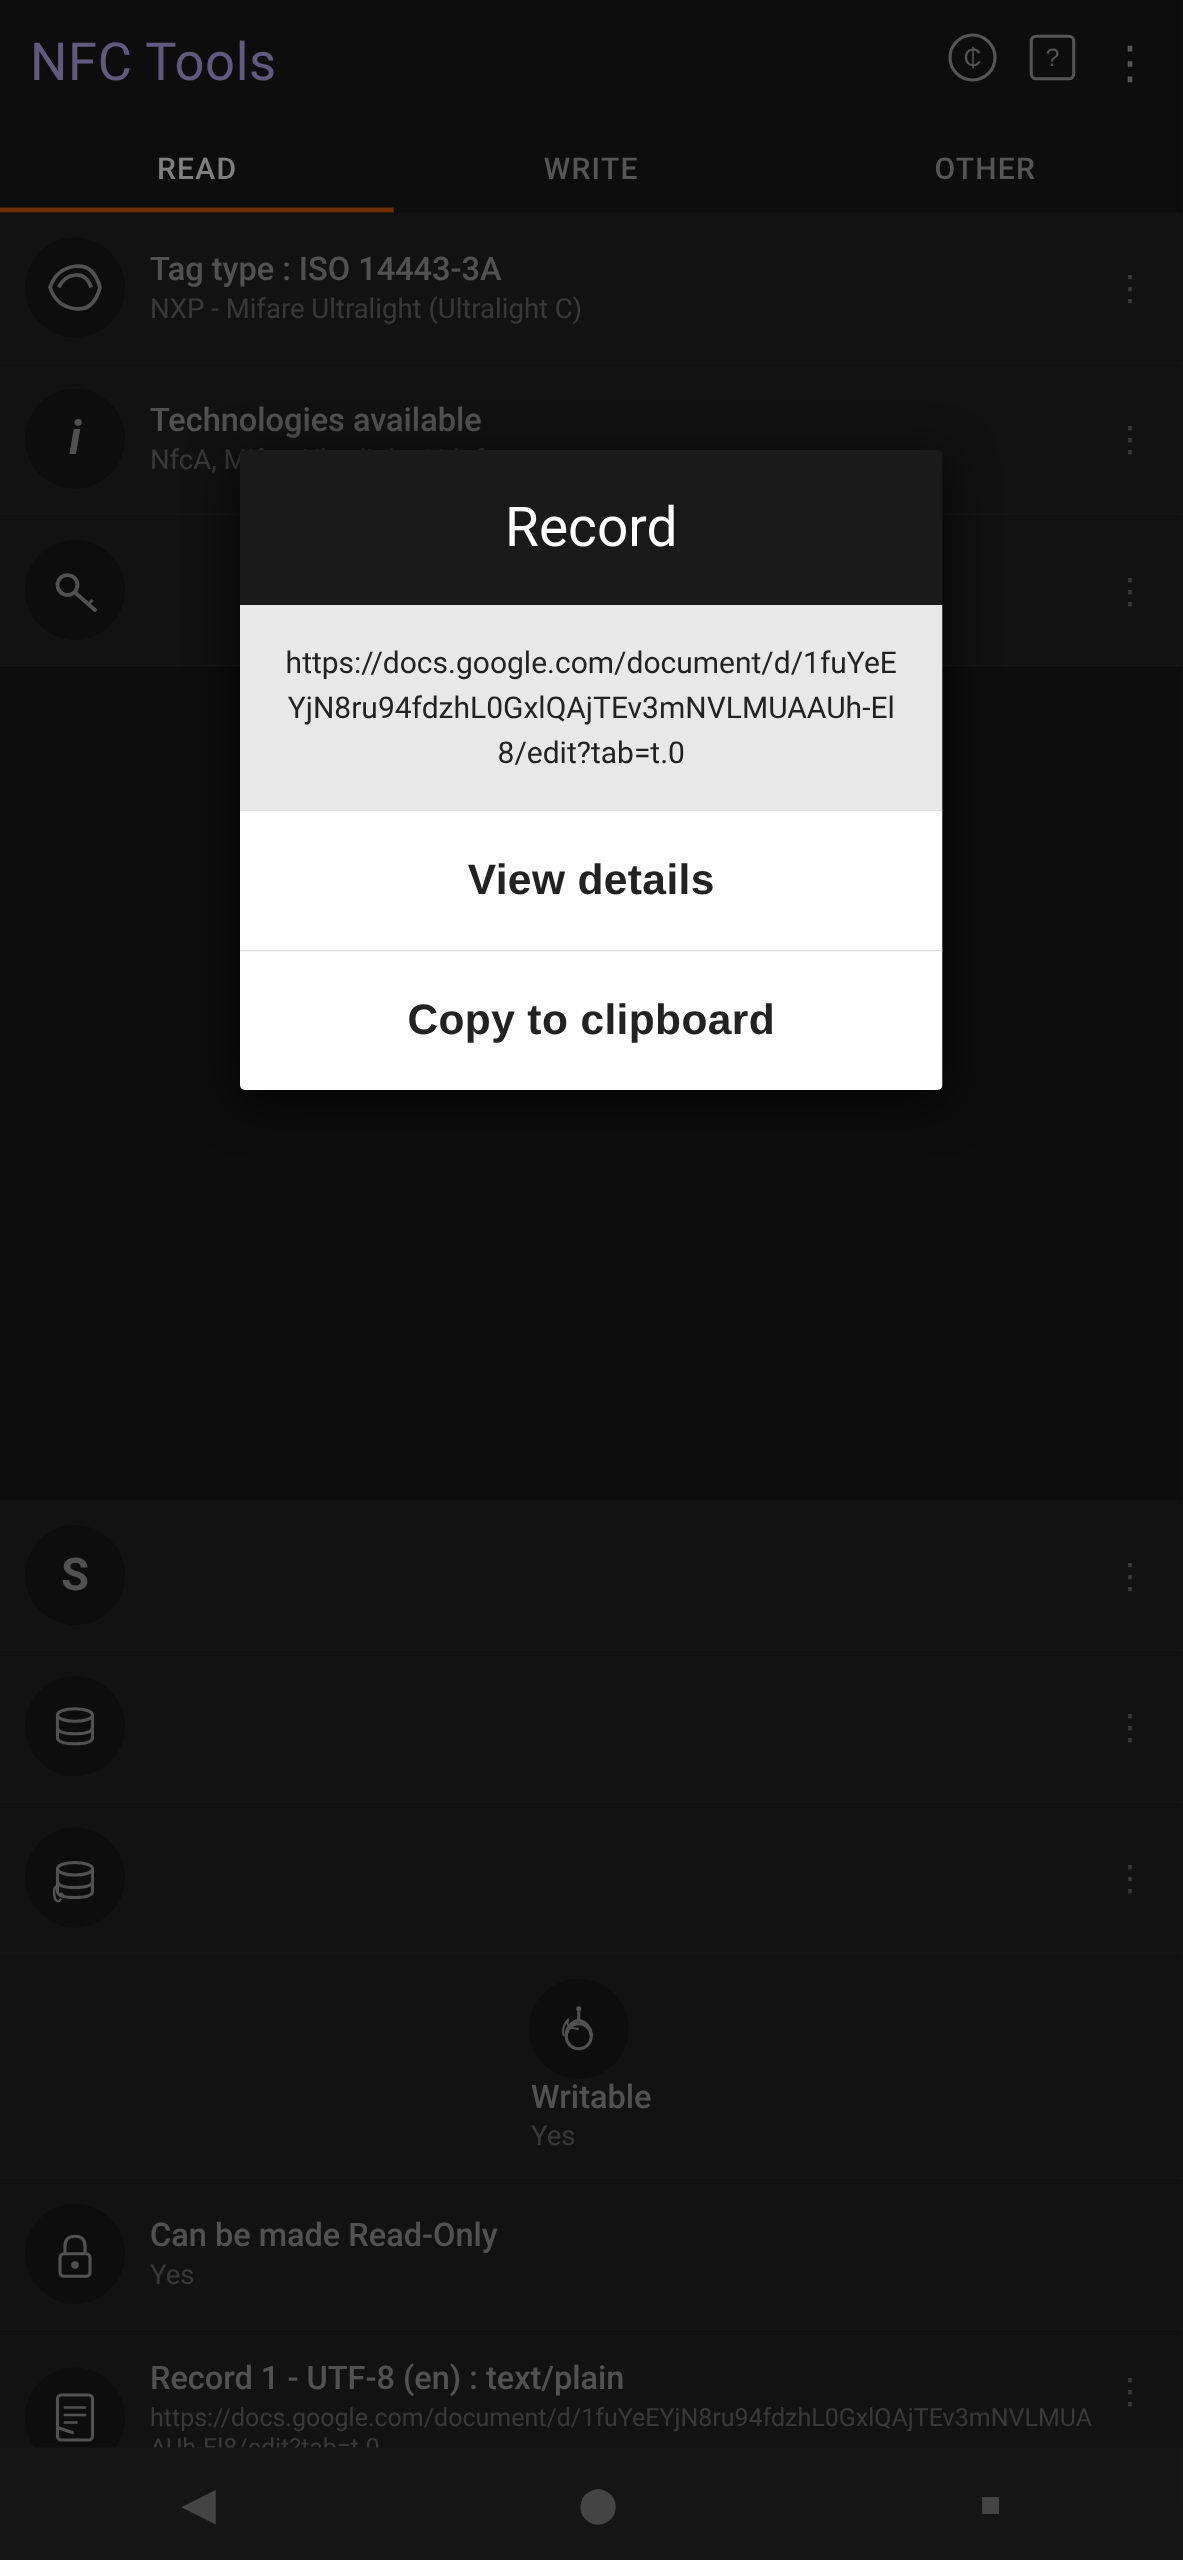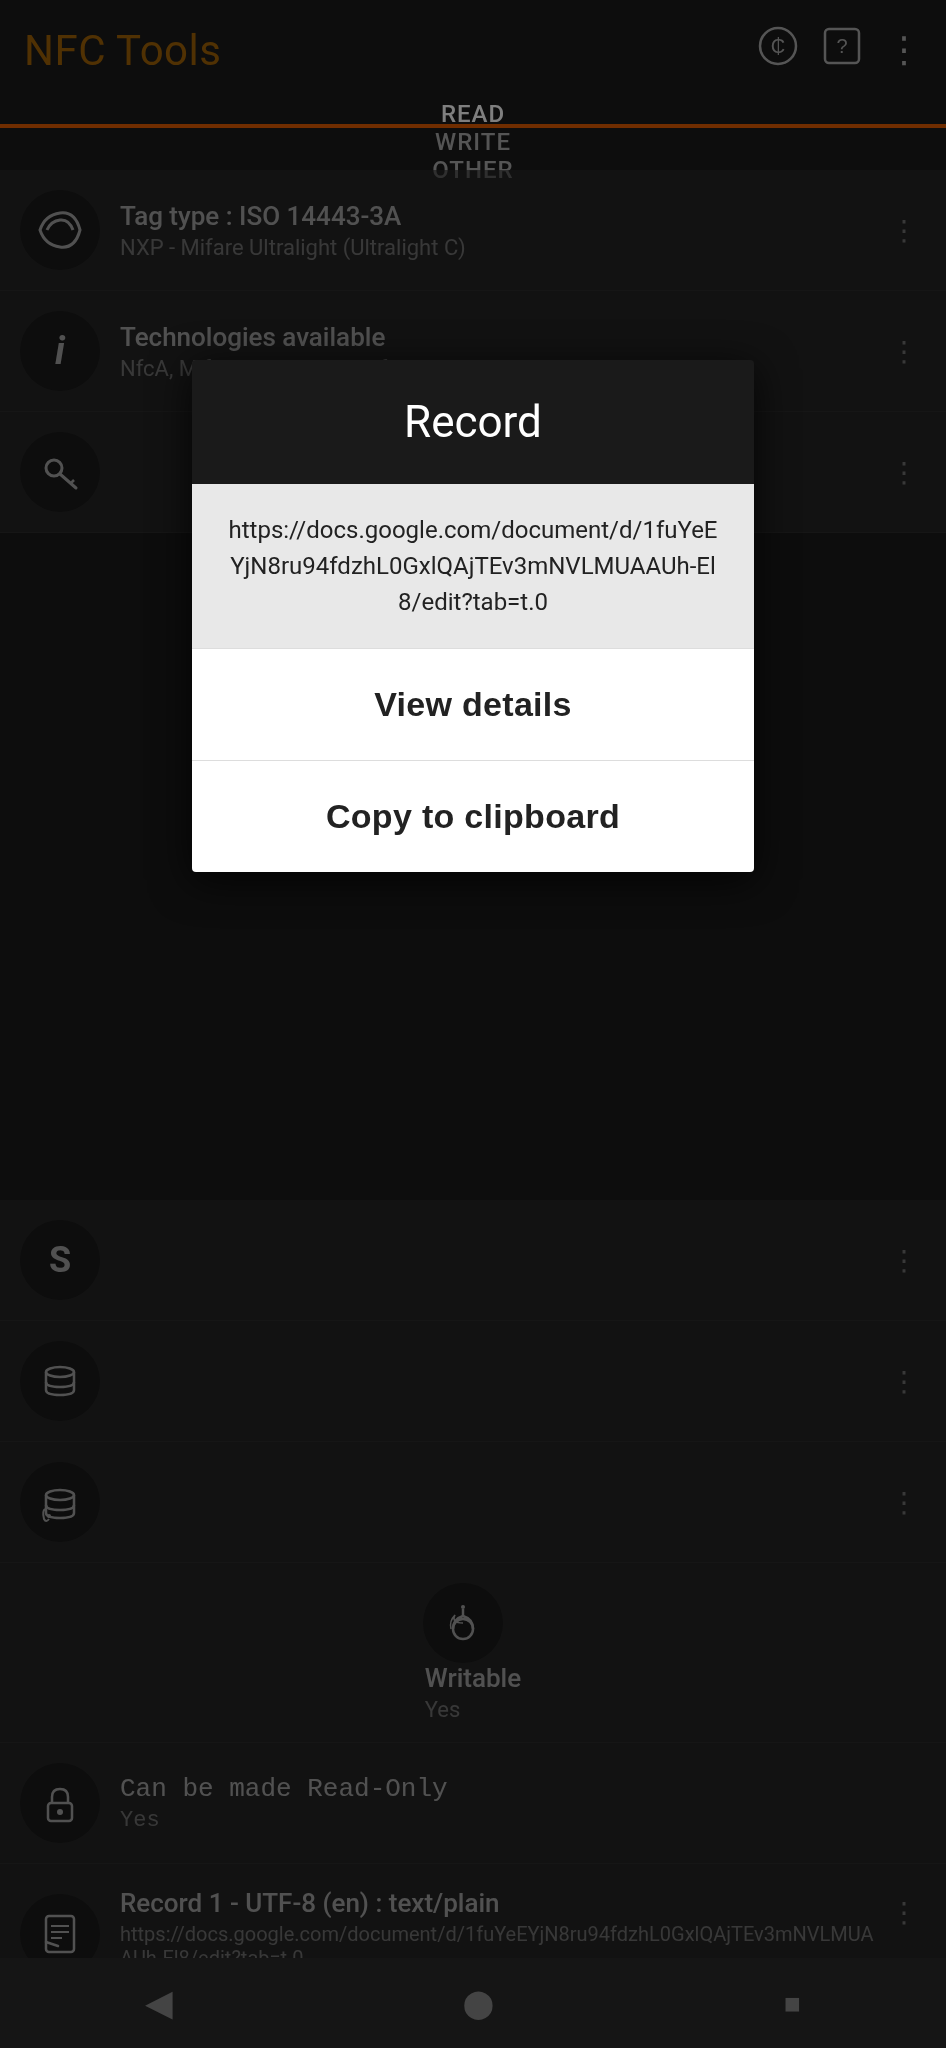--- a/index.html
+++ b/index.html
@@ -15,42 +15,42 @@
     
     .app-bar {
       height: 100px;
       background: #1a1a1a;
       display: flex;
       align-items: center;
       padding: 0 24px;
       justify-content: space-between;
     }
     .app-bar-title {
-      color: #a16207;
+      color: #c4b5fd;
       font-size: 42px;
       font-weight: 400;
       letter-spacing: 0.5px;
     }
     .app-bar-icons {
       display: flex;
       align-items: center;
       gap: 24px;
     }
     .icon-btn {
       color: #ccc;
       font-size: 32px;
       cursor: pointer;
     }
 
     
     .tab-bar {
       height: 70px;
       background: #1a1a1a;
       display: flex;
-      flex-direction: column;
+      align-items: center;
     }
     .tab-item {
       flex: 1;
       height: 100%;
       display: flex;
       align-items: center;
       justify-content: center;
       color: #aaa;
       font-size: 24px;
       font-weight: 500;
@@ -326,21 +326,21 @@
         <circle cx="22" cy="6" r="2" fill="white"></circle>
         <path d="M10 28 Q8 20 14 14 Q10 22 22 22" fill="none" stroke="white" stroke-width="1.5"></path>
       </svg>
     </div>
     <div class="list-text">
       <div class="list-title">Writable</div>
       <div class="list-subtitle">Yes</div>
     </div>
   </div>
 
-  <div class="list-item" style="opacity:0.6; min-height:110px;font-family:Liberation Mono, monospace;">
+  <div class="list-item" style="opacity:0.6; min-height:110px;">
     <div class="list-icon-circle">
       <svg width="44" height="44" viewBox="0 0 44 44">
         <rect x="10" y="22" width="24" height="18" rx="3" fill="none" stroke="white" stroke-width="2.5"></rect>
         <path d="M14 22 L14 16 Q14 8 22 8 Q30 8 30 16 L30 22" fill="none" stroke="white" stroke-width="2.5"></path>
         <circle cx="22" cy="31" r="3" fill="white"></circle>
       </svg>
     </div>
     <div class="list-text">
       <div class="list-title">Can be made Read-Only</div>
       <div class="list-subtitle">Yes</div>

